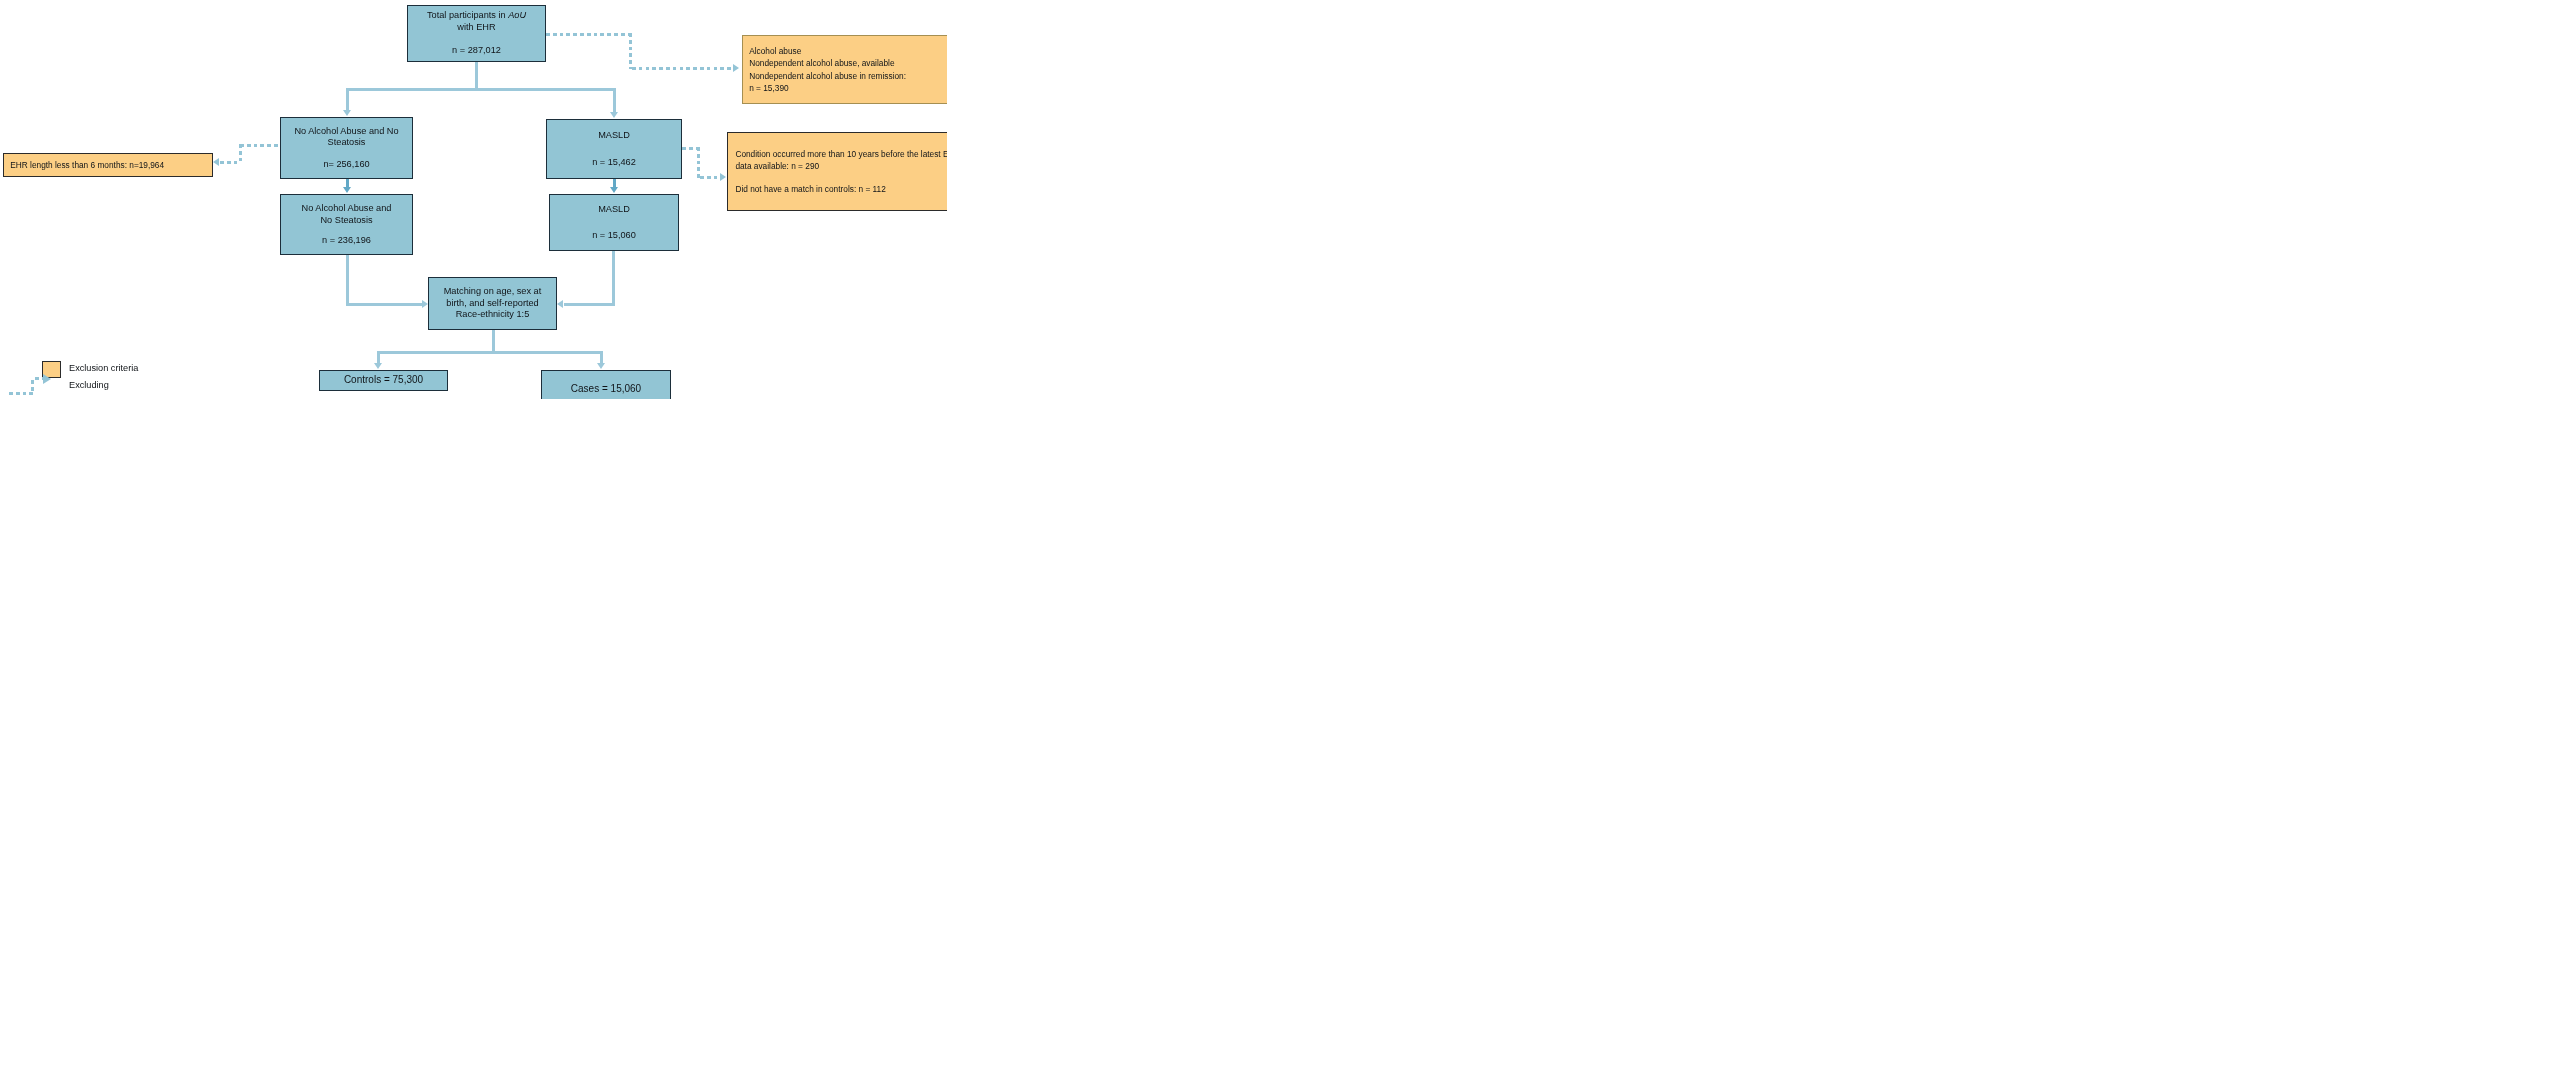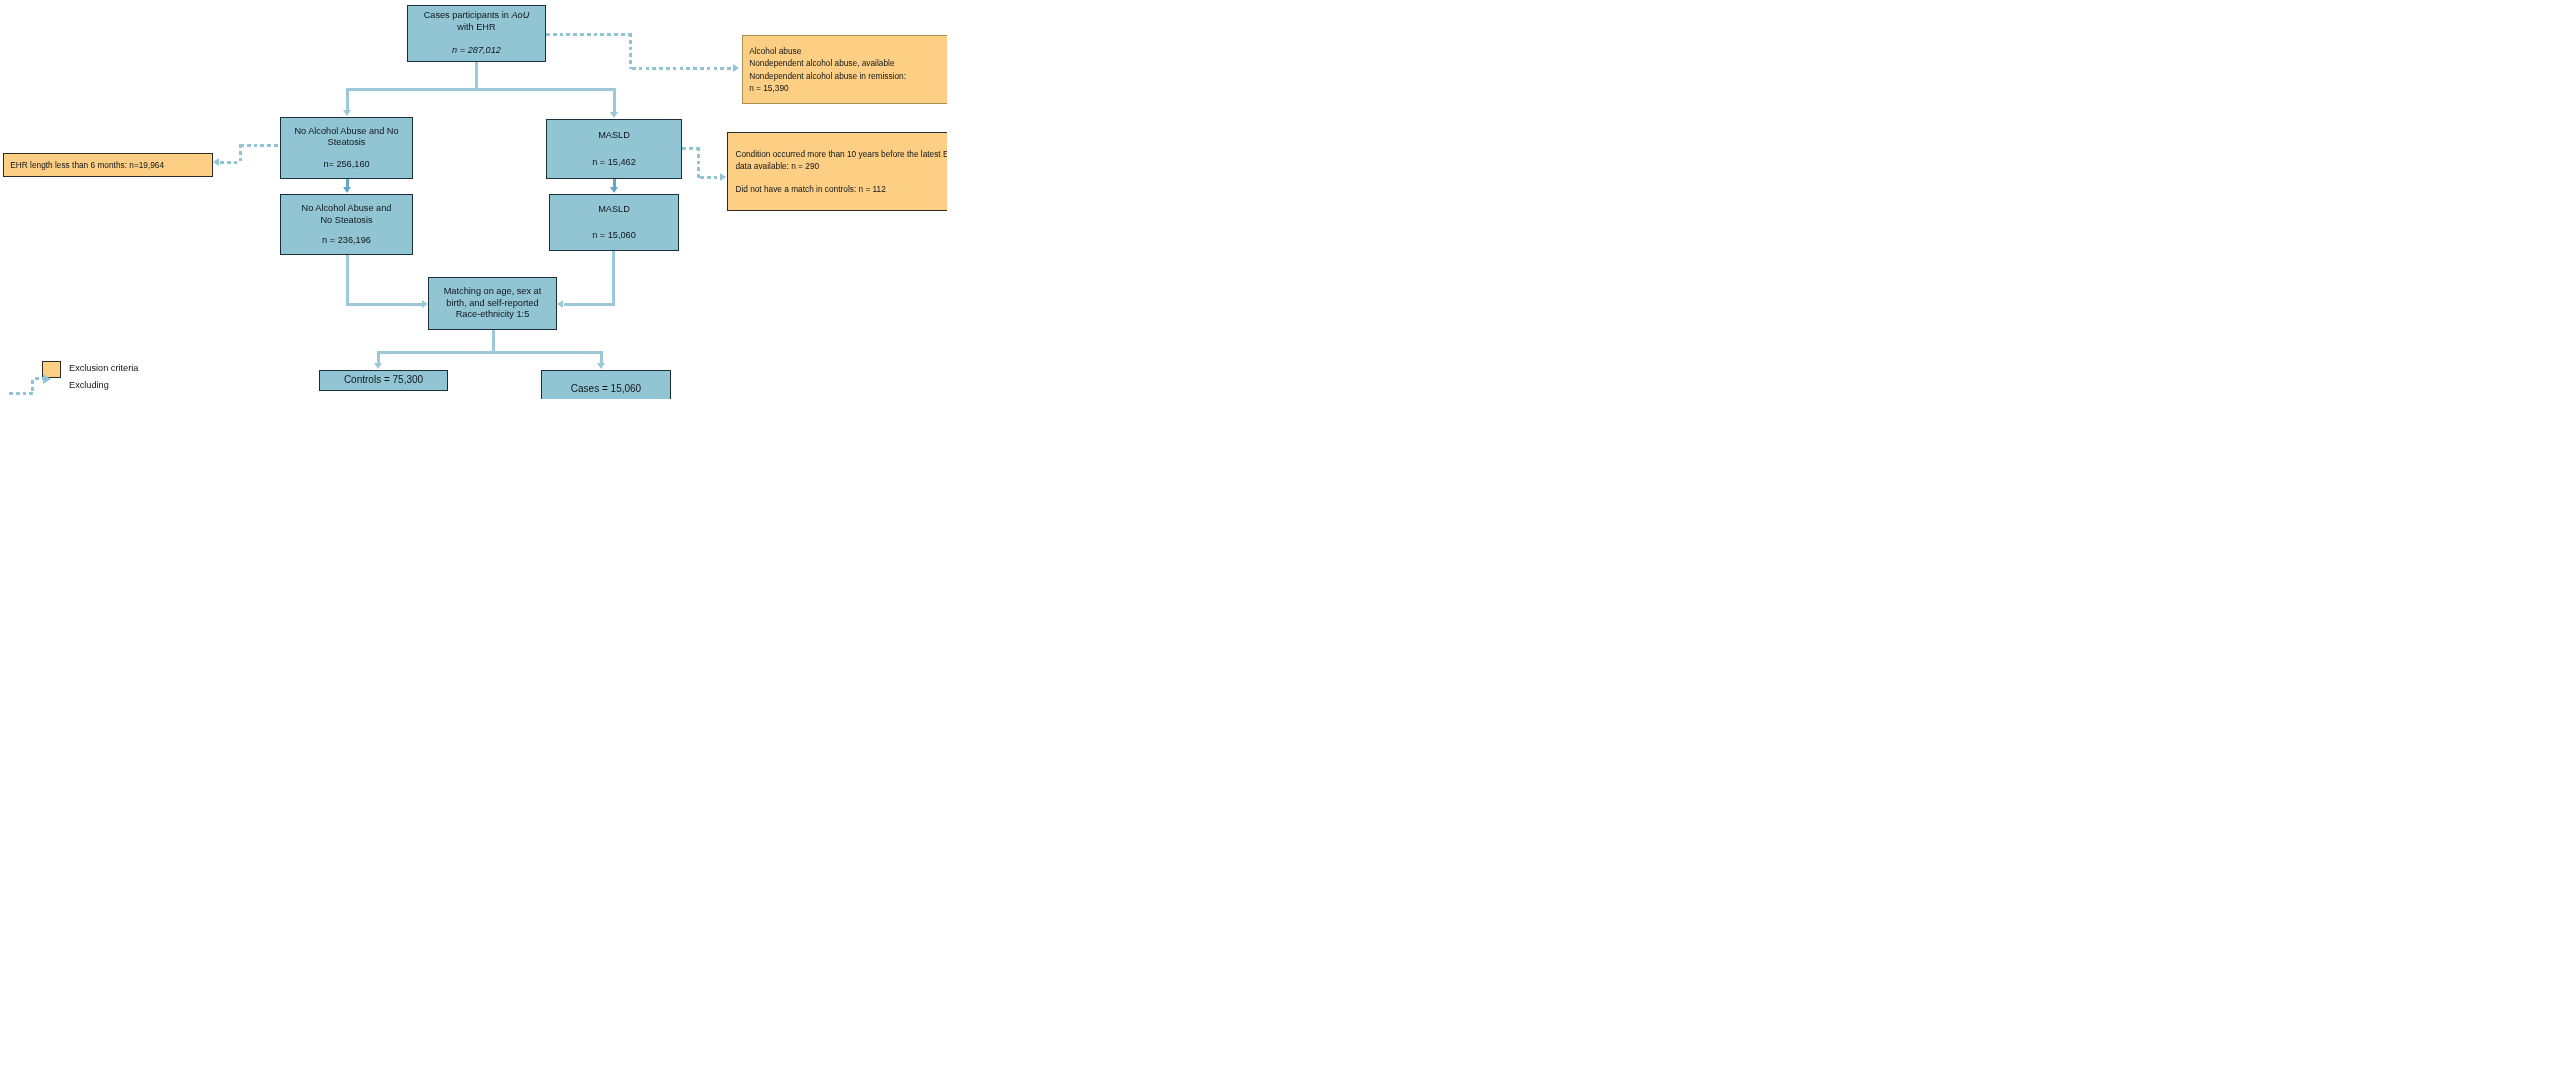--- a/index.html
+++ b/index.html
@@ -83,24 +83,24 @@
   <div class="dash-h" style="left:220px;top:161px;width:20.3px;"></div>
   <div class="ah left dashc" style="left:213px;top:158px;"></div>
 
   <div class="dash-h" style="left:682px;top:147px;width:17.3px;"></div>
   <div class="dash-v" style="left:697px;top:147px;height:31px;"></div>
   <div class="dash-h" style="left:700px;top:176px;width:22px;"></div>
   <div class="ah right dashc" style="left:720px;top:173px;"></div>
 
   <div class="box blue" style="left:407px;top:5px;width:139px;height:57px;">
     <div class="t">
-      <div><span>Cases participants in</span> <i>AoU</i></div>
+      <div><span>Total participants in</span> <i>AoU</i></div>
       <div>with EHR</div>
     </div>
-    <div class="n" style="margin-top:12px;font-style:italic;">n = 287,012</div>
+    <div class="n" style="margin-top:12px;">n = 287,012</div>
   </div>
 
   <div class="box blue" style="left:280px;top:117px;width:133px;height:62px;">
     <div class="t" style="max-width:123px;">No Alcohol Abuse and No Steatosis</div>
     <div class="n" style="margin-top:10px;">n= 256,160</div>
   </div>
 
   <div class="box blue" style="left:546px;top:119px;width:136px;height:60px;">
     <div class="t">MASLD</div>
     <div class="n" style="margin-top:16px;">n = 15,462</div>

